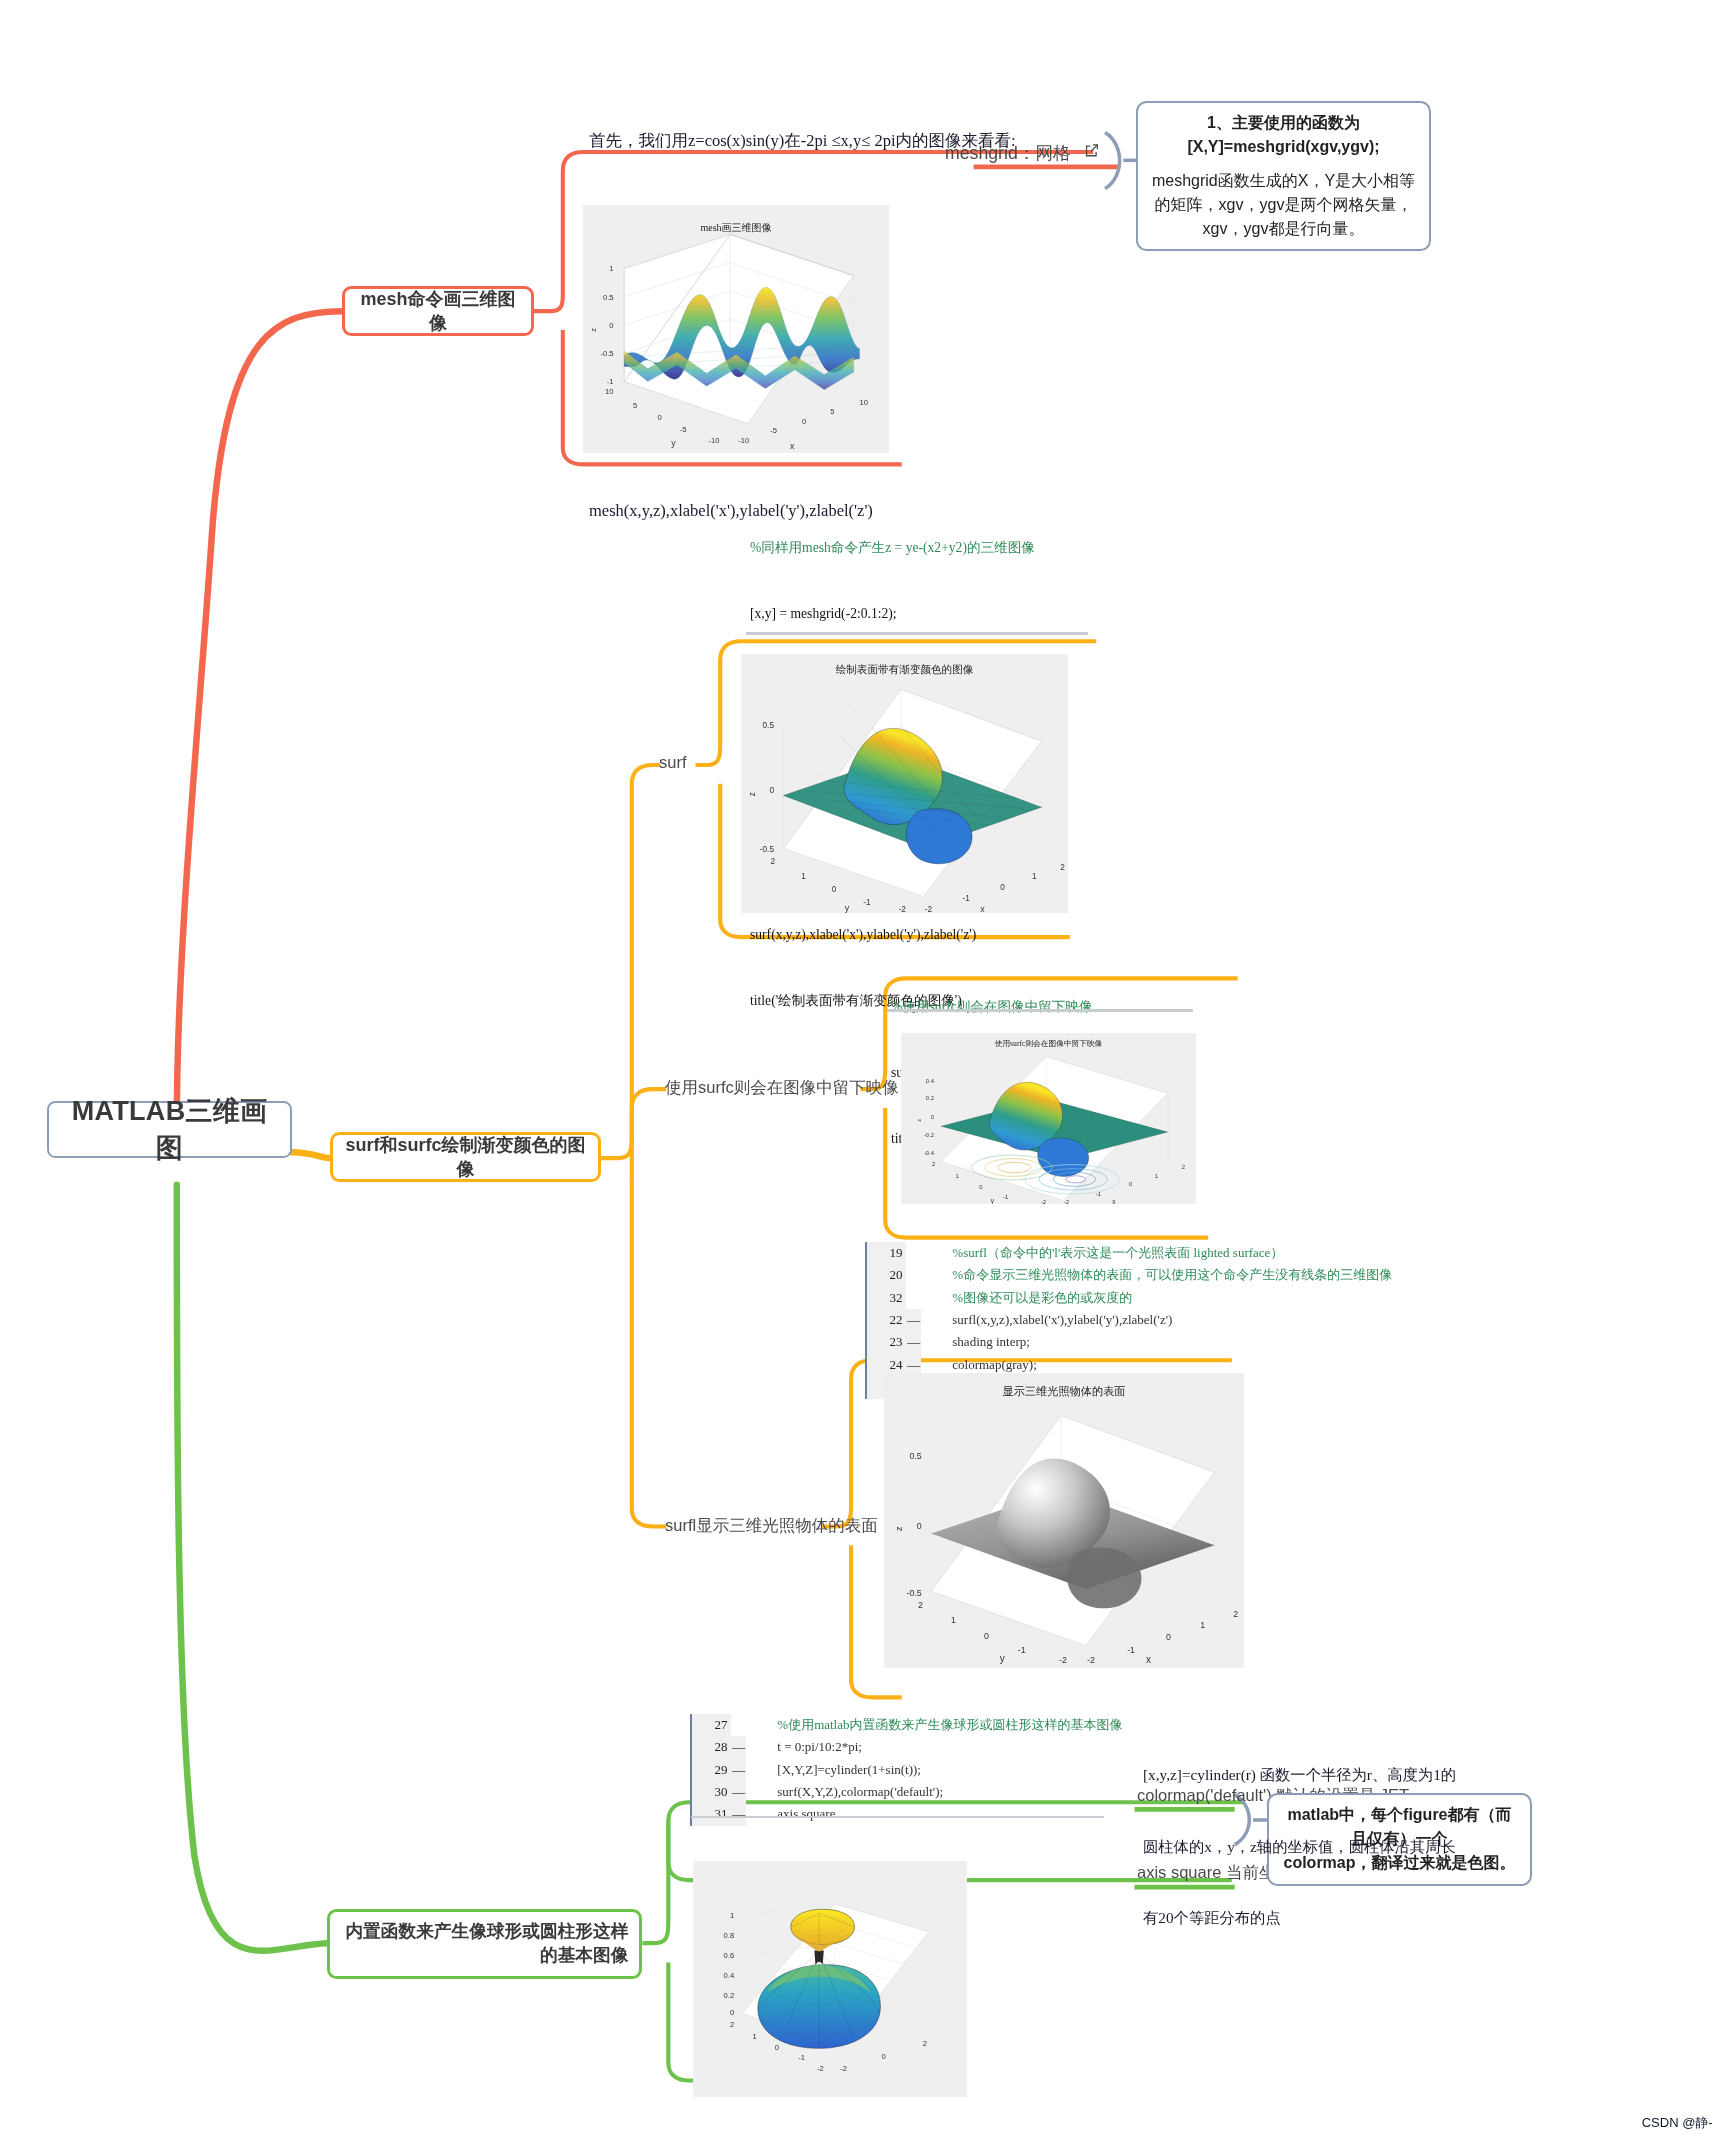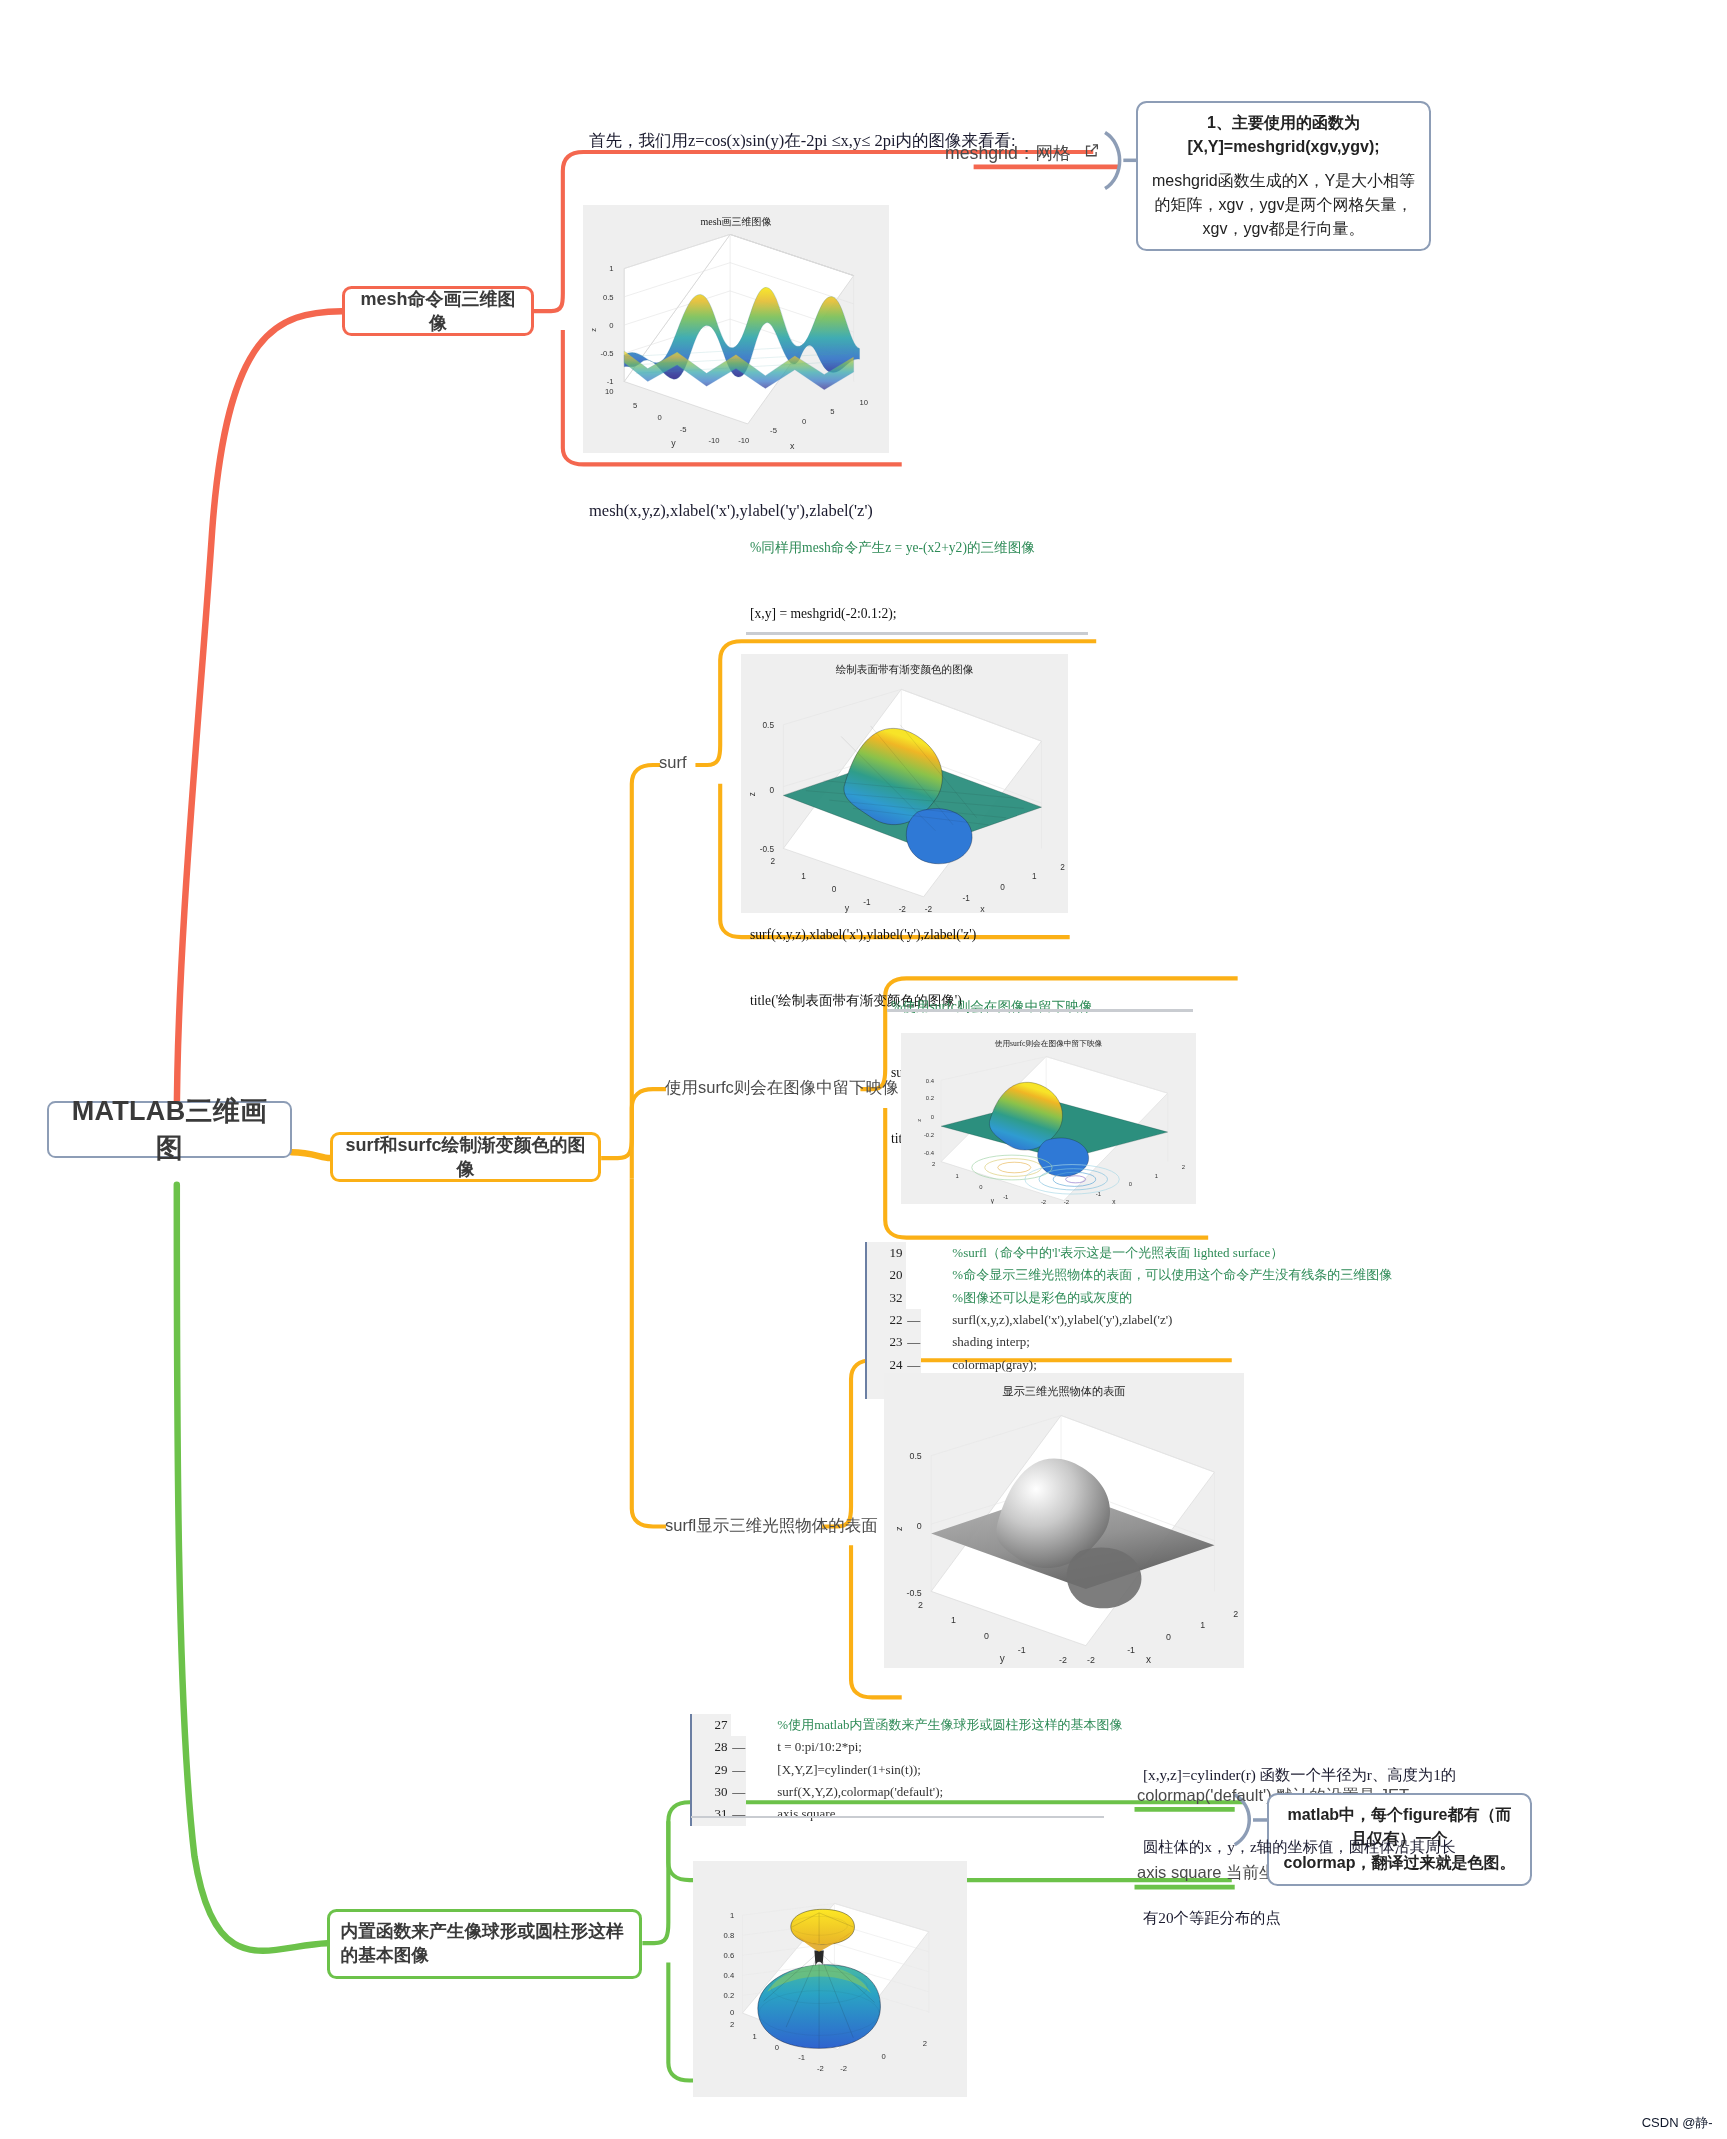--- a/index.html
+++ b/index.html
@@ -131,21 +131,21 @@
 
 <div class="node red" style="left:342px;top:286px;width:192px;height:50px;">
   <span>mesh命令画三维图像</span>
 </div>
 
 <div class="node orange" style="left:330px;top:1132px;width:271px;height:50px;">
   <span>surf和surfc绘制渐变颜色的图像</span>
 </div>
 
 <div class="node green" style="left:327px;top:1909px;width:315px;height:70px;font-size:17.7px;">
-  <span style="text-align:left;width:100%;">内置函数来产生像球形或圆柱形这样的基本图像</span>
+  <span style="text-align:right;width:100%;">内置函数来产生像球形或圆柱形这样的基本图像</span>
 </div>
 
 <div class="leaf" style="left:659px;top:753px;">
   <span>surf</span>
 </div>
 <div class="leaf" style="left:665px;top:1077px;">
   <span>使用surfc则会在图像中留下映像</span>
 </div>
 <div class="leaf" style="left:665px;top:1515px;">
   <span>surfl显示三维光照物体的表面</span>
@@ -274,21 +274,21 @@
   </div>
   <div class="row">
     <span class="gut">31</span>
     <span class="dash">—</span>
     <span class="src">axis square</span>
   </div>
 </div>
 <div class="rule" style="left:691px;top:1816px;width:413px;height:2.4px;"></div>
 
 <div class="fig" style="left:583px;top:205px;width:306px;height:248px;">
-  <div class="figtitle" style="top:10px;font-size:10px;">mesh画三维图像</div>
+  <div class="figtitle" style="top:16px;font-size:10px;">mesh画三维图像</div>
   <svg class="inner" viewBox="0 0 520 420">
     <defs>
       <linearGradient id="par" x1="0" y1="1" x2="0" y2="0">
         <stop offset="0" stop-color="#3b2f8f"></stop>
           <stop offset="0.22" stop-color="#3a78c9"></stop>
         <stop offset="0.45" stop-color="#37a9b0"></stop>
           <stop offset="0.68" stop-color="#7fc25c"></stop>
         <stop offset="0.85" stop-color="#e5c03a"></stop>
           <stop offset="1" stop-color="#f9e721"></stop>
       </linearGradient>

